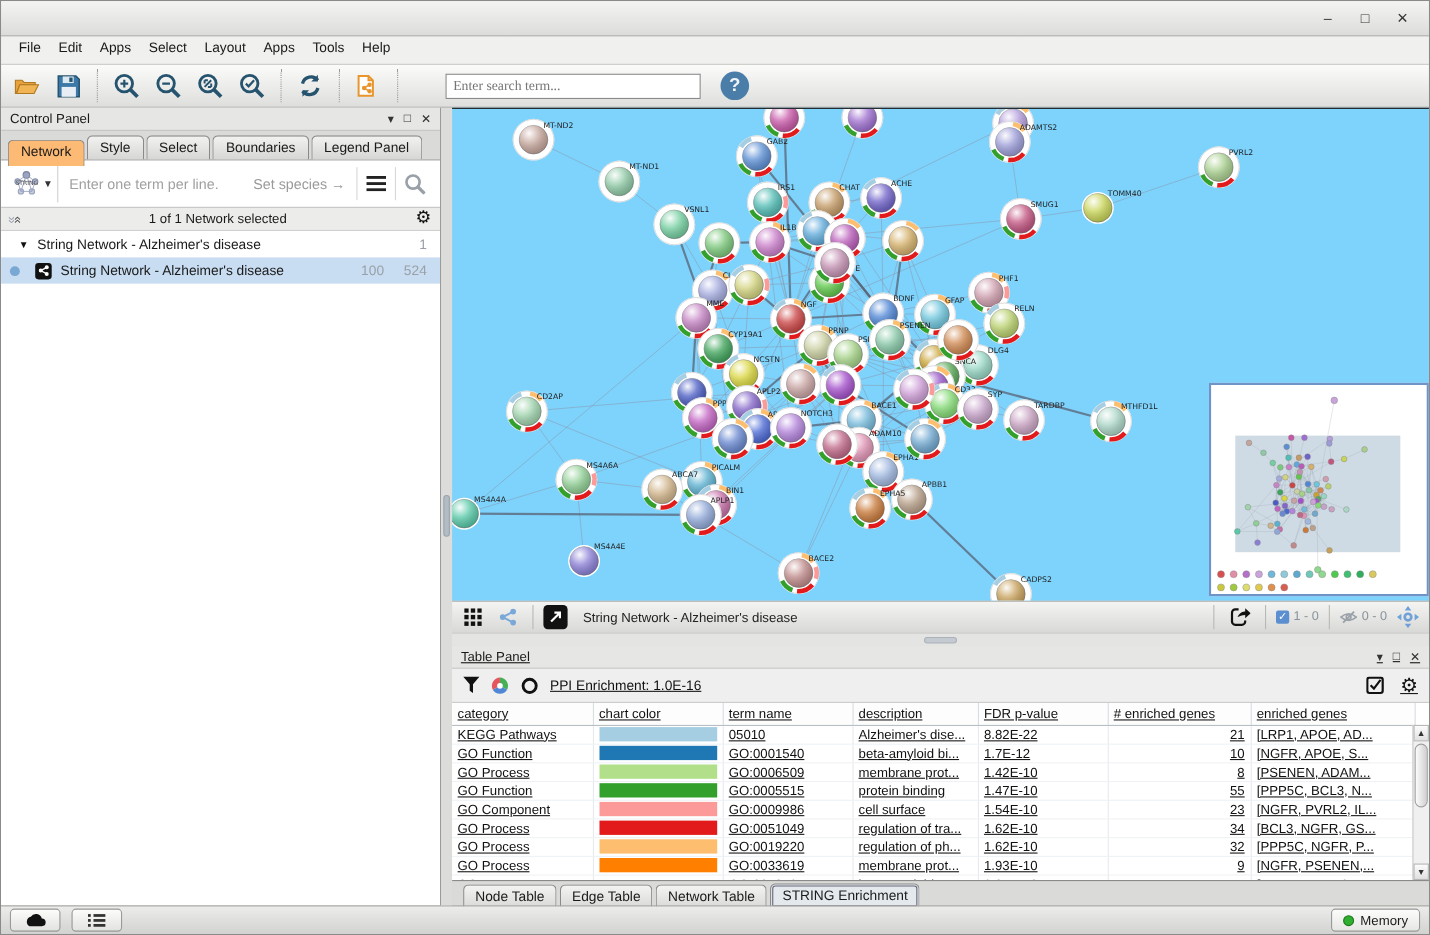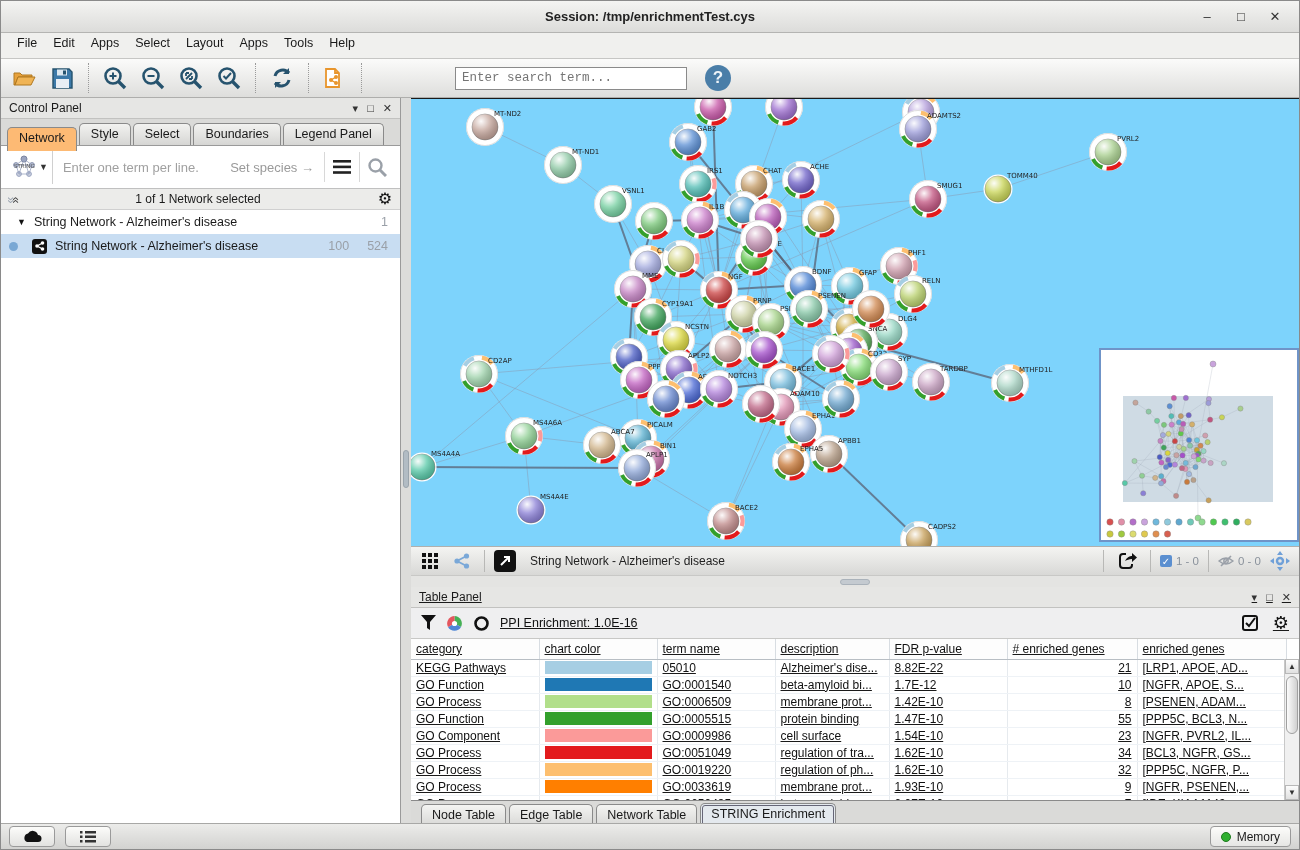--- a/index.html
+++ b/index.html
@@ -18,22 +18,22 @@
 
   
   .menubar { height:26px; background:#f0f0ee; border-bottom:1px solid #c6c6c4; display:flex; align-items:flex-start; padding-left:8px; flex:0 0 26px;}
   .menu-item { padding:3px 8px; font-size:12.5px; }
 
   
   .toolbar { height:39px; background:linear-gradient(#fbfbfa,#dededc); border-bottom:1px solid #aeaeac;
     display:flex; align-items:center; padding:0 6px; gap:4px; flex:0 0 39px;}
   .tbtn { width:34px; height:32px; display:flex; align-items:center; justify-content:center; border-radius:3px;}
   .tsep { width:1px; height:30px; border-left:1px dotted #9a9a9a; margin:0 5px;}
-  .searchbox { margin-left:84px; width:232px; height:23px; border:1px solid #8a8a8a; background:#fff;
-    font-size:12.5px; padding:0 6px; color:#333; font-family:Liberation Mono, monospace;}
+  .searchbox { margin-left:34px; width:232px; height:23px; border:1px solid #8a8a8a; background:#fff;
+    font-size:12.5px; padding:0 6px; color:#333; font-family:Liberation Serif, serif;}
   .helpbtn { margin-left:14px; width:26px; height:26px; border-radius:50%; background:#4a7ea8;
     color:#eef4f8; font-weight:bold; font-size:17px; display:flex; align-items:center; justify-content:center;}
 
   
   .main { flex:1; display:flex; min-height:0;}
   .cp { width:400px; background:#fff; border-right:1px solid #9a9a9a; display:flex; flex-direction:column;}
   .vsplit { width:10px; background:#dcdcda; position:relative;}
   .vgrip { position:absolute; left:2px; top:352px; width:6px; height:38px; border-radius:3px; background:#b2bcc4; border:1px solid #9aa4ac;}
   .right-col { flex:1; display:flex; flex-direction:column; min-width:0;}
 
@@ -121,21 +121,20 @@
   .memdot { width:10px; height:10px; border-radius:50%; background:#2faf2f; border:1px solid #1d7a1d;}
 
   svg text { font-family:"DejaVu Sans",sans-serif; }
 </style>
 </head>
 <body>
 
 <div class="window">
 
   <div class="titlebar">
-    <div class="title">Session: /tmp/enrichmentTest.cys</div>
     <div class="winbtns">
       <div class="winbtn">–</div>
       <div class="winbtn">□</div>
       <div class="winbtn">✕</div>
     </div>
   </div>
 
   <div class="menubar" id="menubar">
       <span class="menu-item">File</span>
       <span class="menu-item">Edit</span>

